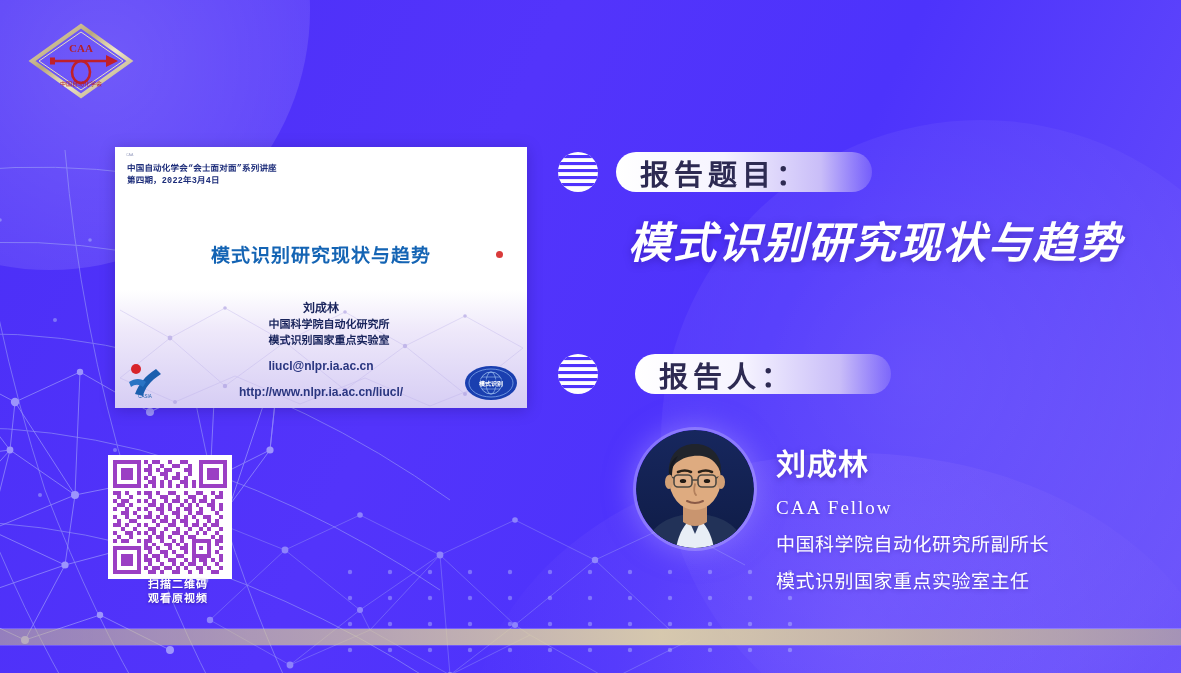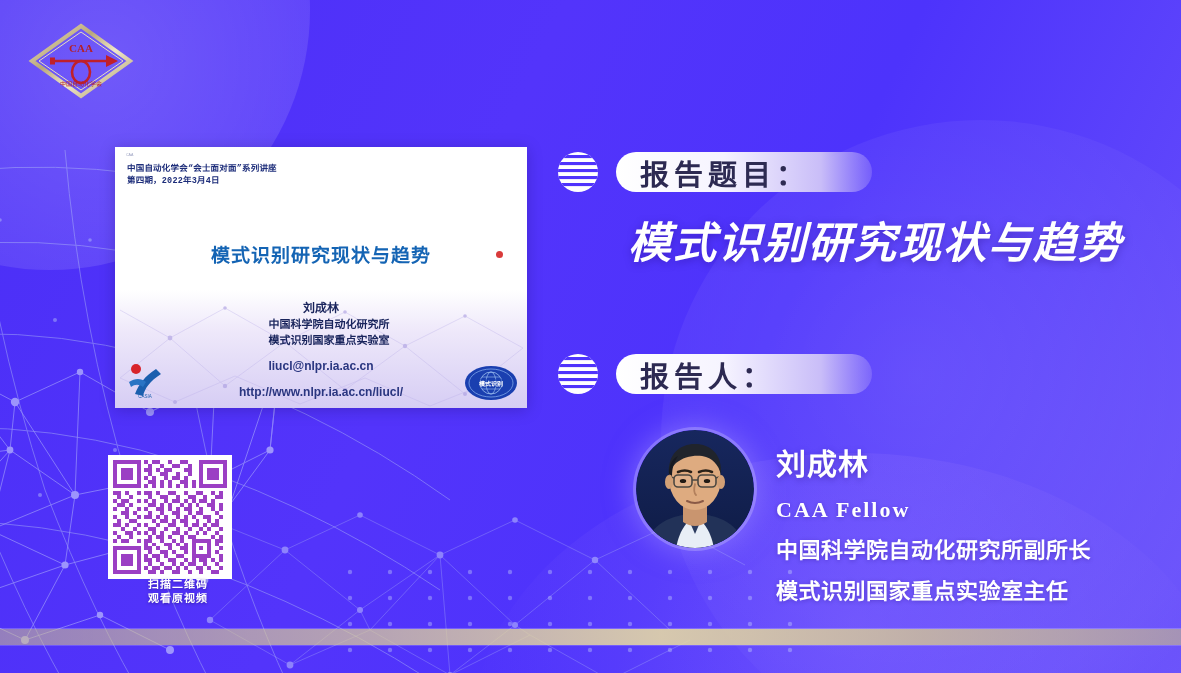--- a/index.html
+++ b/index.html
@@ -171,21 +171,21 @@
     font-size: 11px;
     font-weight: bold;
     line-height: 1.25;
     letter-spacing: 1px;
     text-shadow: 0 1px 3px rgba(20,0,80,0.45);
   }
 
   
   .pill-row { position: absolute; display: flex; align-items: center; }
   .pill-row.r1 { left: 556px; top: 150px; }
-  .pill-row.r2 { left: 556px; top: 352px; }
+  .pill-row.r2 { left: 556px; top: 352px; gap: 19px; }
 
   .sphere-icon { width: 44px; height: 44px; flex: 0 0 44px; margin-right: 16px; }
 
   .pill {
     position: relative;
     height: 40px;
     width: 256px;
     border-radius: 25px;
     background: linear-gradient(90deg, #ffffff 0%, #f6f4ff 42%, #c9bdf8 80%, rgba(170,150,250,0.35) 100%);
     display: flex;
@@ -235,22 +235,22 @@
   .speaker-name {
     font-size: 30px;
     font-weight: bold;
     line-height: 1.15;
     letter-spacing: 1px;
     margin-bottom: 6px;
     text-shadow: 0 2px 6px rgba(30,0,110,0.35);
   }
   .speaker-line {
     font-family: "Liberation Serif", "DejaVu Serif", serif;
-    font-size: 22px;
-    font-weight: bold;
+    font-size: 19px;
+    font-weight: normal;
     line-height: 1.32;
     letter-spacing: 0.5px;
     text-shadow: 0 1px 4px rgba(30,0,110,0.3);
     margin-top: 12px;
   }
   .speaker-line.latin { letter-spacing: 2px; }
 </style>
 </head>
 <body>
 

